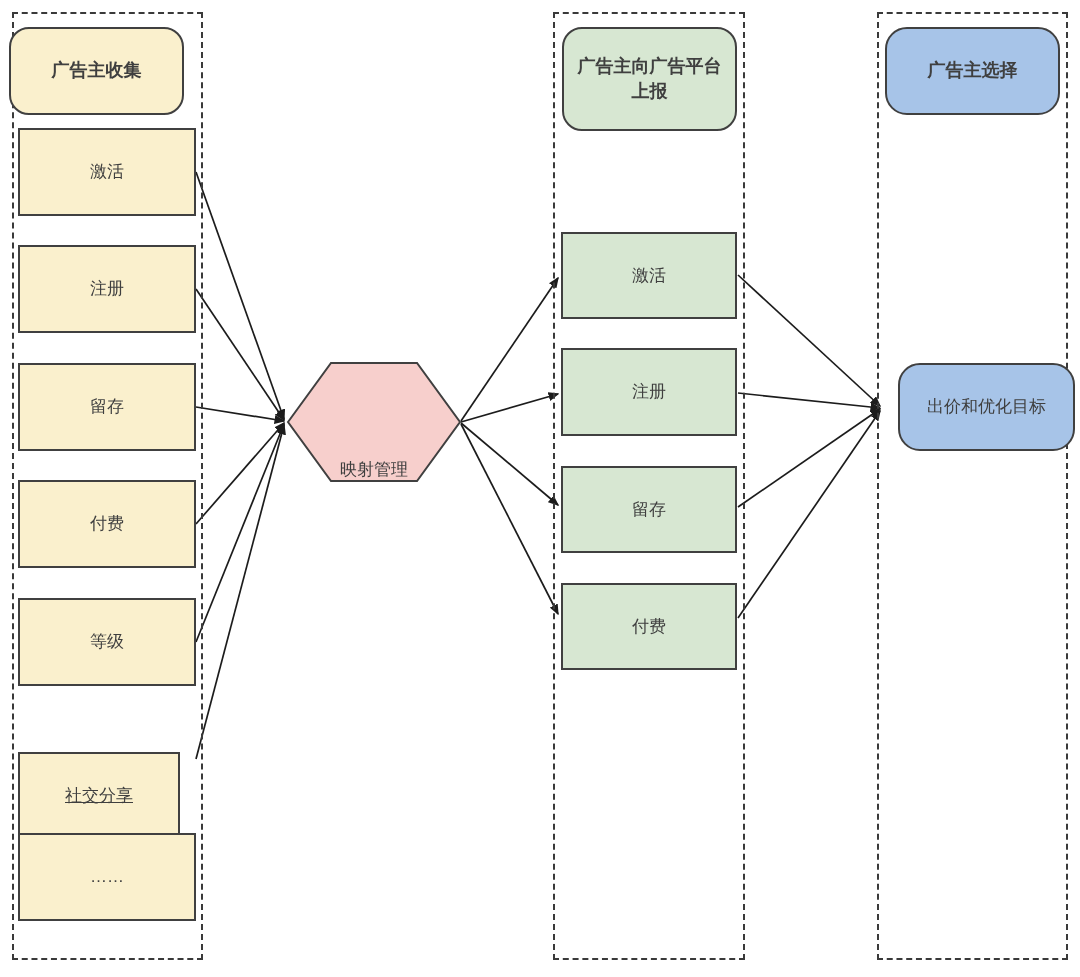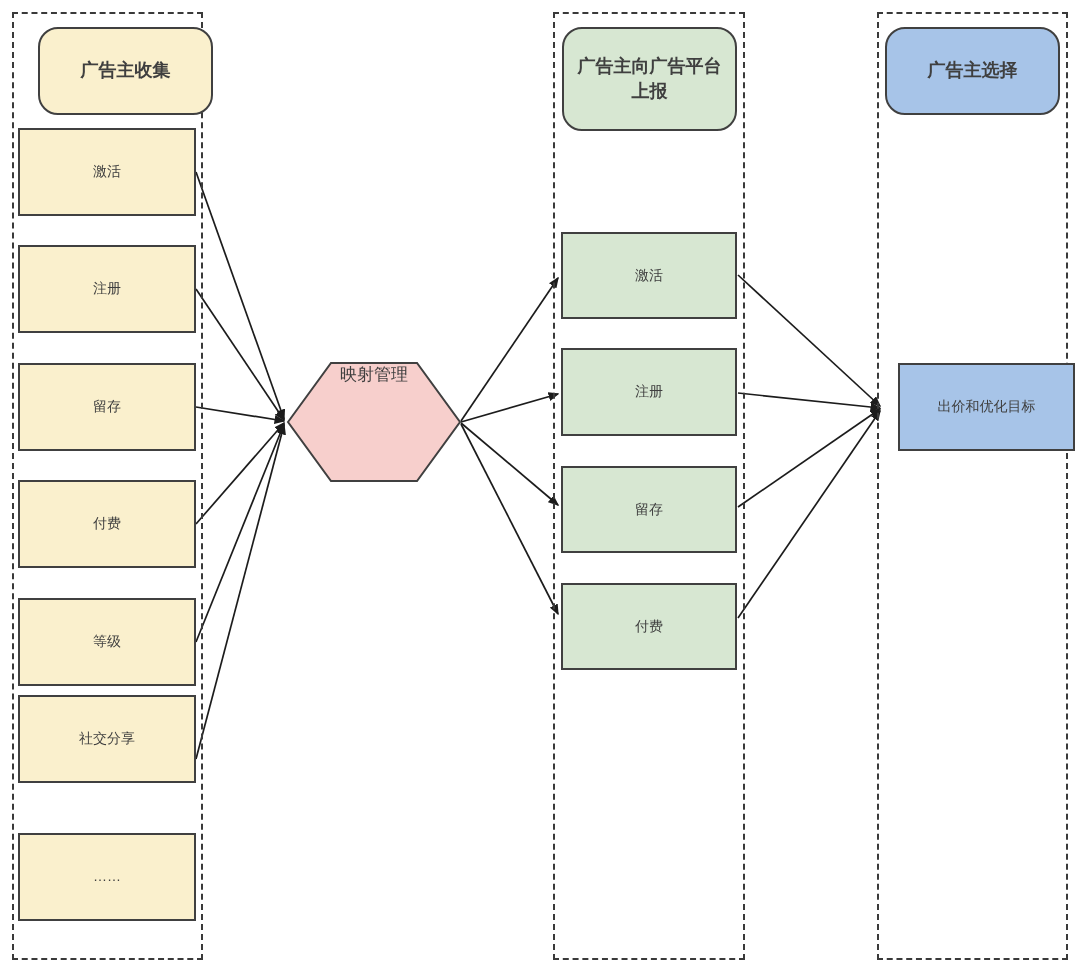--- a/index.html
+++ b/index.html
@@ -33,37 +33,37 @@
     box-sizing:border-box;
     background:transparent;
   }
   .node{
     position:absolute;
     box-sizing:border-box;
     display:flex;align-items:center;justify-content:center;
     text-align:center;
     border:2px solid var(--node-border);
     color:var(--text);
-    font-size:14px;
+    font-size:17px;
     line-height:1.4;
     background:#fff;
   }
   .header{
     border-radius:20px;
     font-weight:bold;
     font-size:18px;
     padding:0 8px;
   }
   .yellow{background:var(--yellow-fill);}
   .green{background:var(--green-fill);}
-  .blue{background:var(--blue-fill);}
+  .blue{background:var(--blue-fill);border-radius:22px;}
   .hex-label{
     position:absolute;
     left:288px;top:363px;width:172px;height:118px;
-    display:flex;align-items:flex-start;justify-content:center;
+    display:flex;align-items:flex-end;justify-content:center;
     color:var(--text);font-size:17px;
     pointer-events:none;
   }
 </style>
 </head>
 <body>
 
 <div class="canvas">
 
   <svg class="underlay" width="1080" height="977" viewBox="0 0 1080 977">
@@ -90,39 +90,39 @@
     <line x1="738" y1="507" x2="880" y2="409" stroke="var(--arrow)" stroke-width="1.7" marker-end="url(#arrowhead)"></line>
     <line x1="738" y1="618" x2="880" y2="411" stroke="var(--arrow)" stroke-width="1.7" marker-end="url(#arrowhead)"></line>
 
     <polygon points="288,422 331,363 417,363 460,422 417,481 331,481" fill="var(--pink-fill)" stroke="var(--node-border)" stroke-width="2"></polygon>
   </svg>
 
   <div class="boundary" style="left:12px;top:12px;width:191px;height:948px;"></div>
   <div class="boundary" style="left:553px;top:12px;width:192px;height:948px;"></div>
   <div class="boundary" style="left:877px;top:12px;width:191px;height:948px;"></div>
 
-  <div class="node header yellow" style="left:38px;top:27px;width:175px;height:88px;">
+  <div class="node header yellow" style="left:9px;top:27px;width:175px;height:88px;">
     <span>广告主收集</span>
   </div>
   <div class="node yellow" style="left:18px;top:128px;width:178px;height:88px;">
     <span>激活</span>
   </div>
   <div class="node yellow" style="left:18px;top:245px;width:178px;height:88px;">
     <span>注册</span>
   </div>
   <div class="node yellow" style="left:18px;top:363px;width:178px;height:88px;">
     <span>留存</span>
   </div>
   <div class="node yellow" style="left:18px;top:480px;width:178px;height:88px;">
     <span>付费</span>
   </div>
   <div class="node yellow" style="left:18px;top:598px;width:178px;height:88px;">
     <span>等级</span>
   </div>
-  <div class="node yellow" style="left:18px;top:695px;width:178px;height:88px;">
+  <div class="node yellow" style="left:18px;top:752px;width:162px;height:88px;text-decoration:underline;">
     <span>社交分享</span>
   </div>
   <div class="node yellow" style="left:18px;top:833px;width:178px;height:88px;">
     <span>……</span>
   </div>
 
   <div class="hex-label">
     <span>映射管理</span>
   </div>
 

